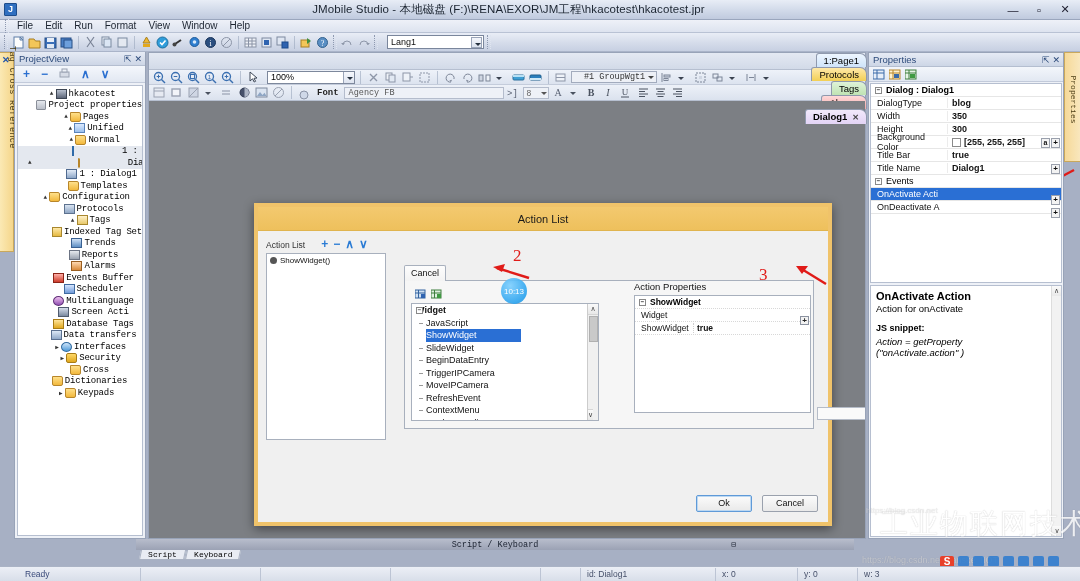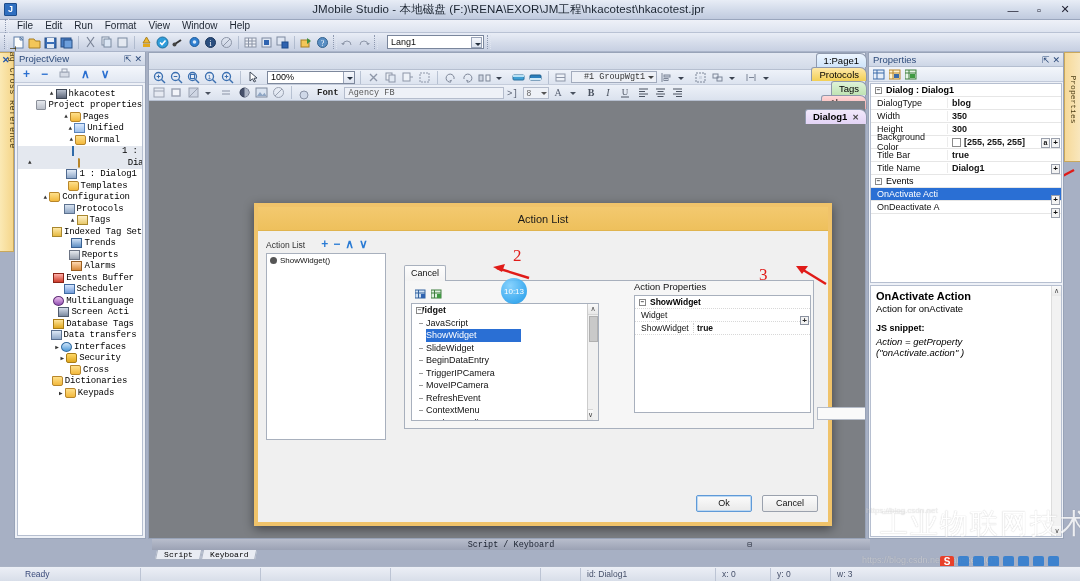--- a/index.html
+++ b/index.html
@@ -244,21 +244,21 @@
   
   .bubble{
     position:absolute;width:26px;height:26px;border-radius:50%;
     background:radial-gradient(circle at 35% 30%,#7fd0ff,#2fa5ef 70%,#1f8fd8);
     color:#fff;font-size:8px;display:flex;align-items:center;justify-content:center;
     opacity:.92;
   }
 
   
   .scriptdock{
-    position:absolute;left:152px;top:539px;width:718px;height:23px;
+    position:absolute;left:136px;top:539px;width:718px;height:23px;
   }
   .sd-head{
     height:11px;background:linear-gradient(#b8bdcc,#9ba2b4);
     display:flex;align-items:center;justify-content:center;position:relative;
     font-size:8.5px;color:#1b2230;font-family:"Liberation Mono",monospace;
   }
   .sd-head .pin{position:absolute;right:118px;font-size:8px;}
   .sd-tabs{height:10px;display:flex;padding-left:4px;}
   .sd-tab{
     font-size:8px;font-family:"Liberation Mono",monospace;padding:0 7px;
@@ -1197,17 +1197,17 @@
   </div>
 
   <div class="statusbar">
     <div class="sb-ready" style="width:140px;">Ready</div>
     <div class="sb-cell" style="width:120px;"></div>
     <div class="sb-cell" style="width:130px;"></div>
     <div class="sb-cell" style="width:150px;"></div>
     <div class="sb-cell" style="width:40px;"></div>
     <div class="sb-cell" style="width:135px;">id: Dialog1</div>
     <div class="sb-cell" style="width:55px;">x: 0</div>
-    <div class="sb-cell" style="width:60px;">y: 0</div>
+    <div class="sb-cell" style="width:60px;margin-left:27px;">y: 0</div>
     <div class="sb-cell" style="width:80px;">w: 3</div>
   </div>
 
 </div>
 
 </body></html>

